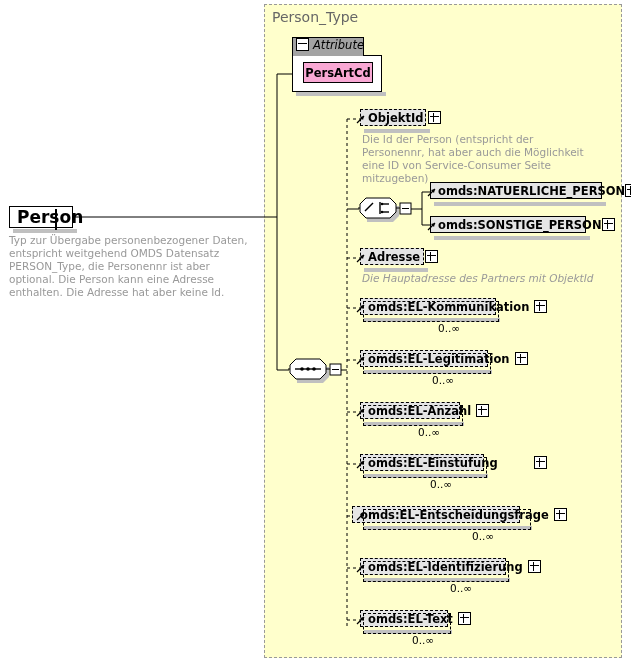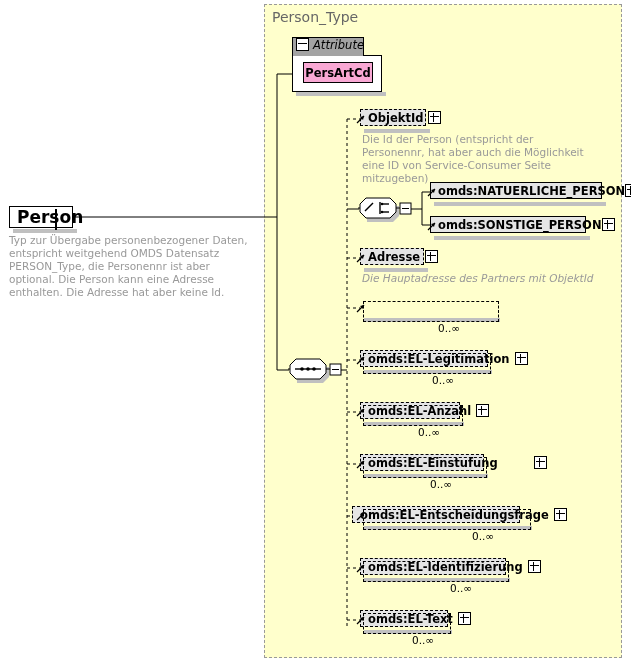--- a/index.html
+++ b/index.html
@@ -351,20 +351,24 @@
     <span class="label">Adresse</span>
     <span class="plusbox"></span>
   </div>
   <svg class="tick" style="left:356px;top:253px;width:12px;height:12px;">
     <line x1="1" y1="9" x2="8" y2="2" stroke="#000" stroke-width="1.2"></line>
     <path d="M 8 2 L 4 3 L 7 6 Z" fill="#000"></path>
   </svg>
   <div class="doc" style="left:362px;top:272px;width:236px;font-style:italic;">Die Hauptadresse des Partners mit ObjektId</div>
 
   <div class="shadow" style="left:364px;top:318px;width:136px;height:4px;"></div>
+  <div class="abs node dashed" style="left:360px;top:298px;width:136px;">
+    <span class="label">omds:EL-Kommunikation</span>
+    <span class="plusbox"></span>
+  </div>
   <div class="repeat-outer" style="left:363px;top:301px;width:136px;height:21px;"></div>
   <svg class="tick" style="left:356px;top:303px;width:12px;height:12px;">
     <line x1="1" y1="9" x2="8" y2="2" stroke="#000" stroke-width="1.2"></line>
     <path d="M 8 2 L 4 3 L 7 6 Z" fill="#000"></path>
   </svg>
   <div class="occurs" style="left:438px;top:322px;">0..∞</div>
 
   <div class="shadow" style="left:364px;top:370px;width:128px;height:4px;"></div>
   <div class="abs node dashed" style="left:360px;top:350px;width:128px;">
     <span class="label">omds:EL-Legitimation</span>

